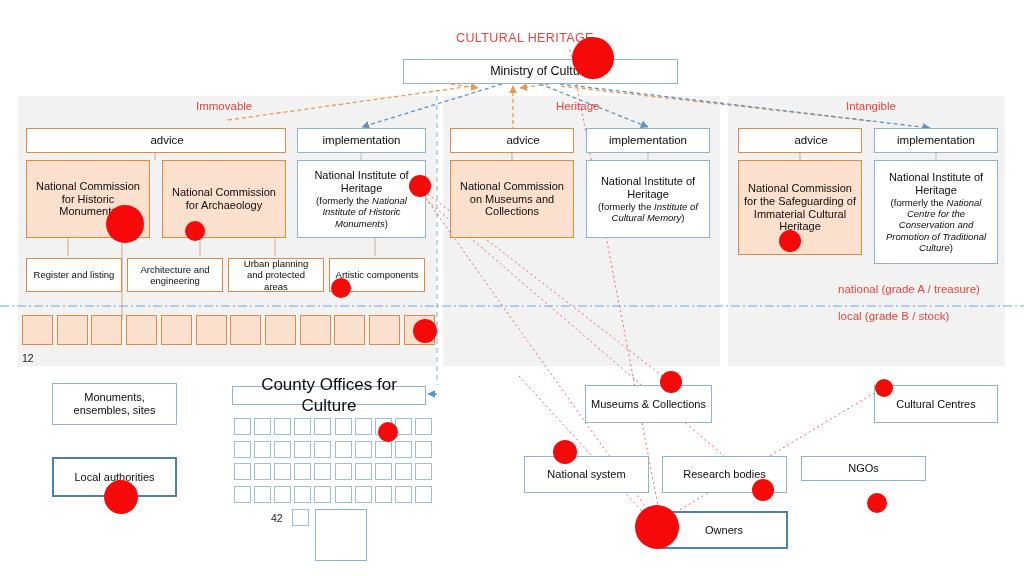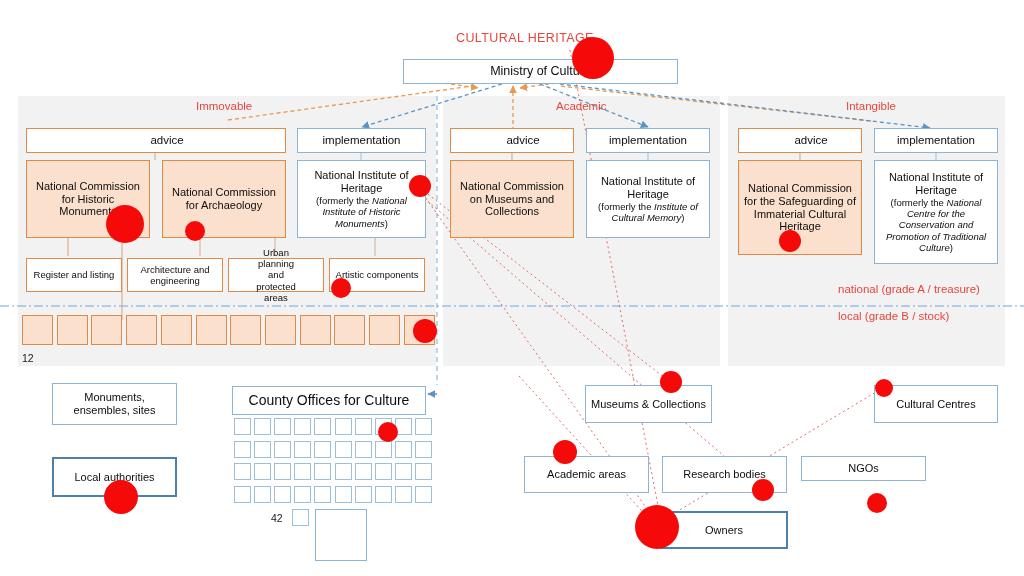--- a/index.html
+++ b/index.html
@@ -142,21 +142,21 @@
     <path d="M519,376 L650,520" stroke="#e05b52" stroke-width="0.9" fill="none" stroke-dasharray="2,3"></path>
   </svg>
 
   <div class="lbl big" style="left:456px; top:31px;">CULTURAL HERITAGE</div>
 
   <div class="box blue" style="left:375px; top:59px; width:275px; height:25px; font-size:12.5px;margin-left:28px;">
     <span>Ministry of Culture</span>
   </div>
 
   <div class="lbl" style="left:196px; top:100px;">Immovable</div>
-  <div class="lbl" style="left:556px; top:100px;">Academic</div>
+  <div class="lbl" style="left:556px; top:100px;">Heritage</div>
   <div class="lbl" style="left:846px; top:100px;">Intangible</div>
 
   <div class="box orange-plain" style="left:26px; top:128px; width:260px; height:25px; font-size:11.5px;">
     <span>advice</span>
   </div>
   <div class="box blue" style="left:297px; top:128px; width:129px; height:25px; font-size:11.5px;">
     <span>implementation</span>
   </div>
 
   <div class="box orange" style="left:26px; top:160px; width:124px; height:78px; font-size:11px; padding:0 5px;">
@@ -171,21 +171,21 @@
       <span>(formerly the </span><span class="it">National Institute of Historic Monuments</span><span>)</span>
     </span>
   </div>
 
   <div class="box orange-plain" style="left:127px; top:258px; width:96px; height:34px; font-size:9.5px; padding:0 3px;">
     <span>Architecture and engineering</span>
   </div>
   <div class="box orange-plain" style="left:26px; top:258px; width:96px; height:34px; font-size:9.5px; padding:0 3px;">
     <span>Register and listing</span>
   </div>
-  <div class="box orange-plain" style="left:228px; top:258px; width:96px; height:34px; font-size:9.5px; padding:0 20px;">
+  <div class="box orange-plain" style="left:228px; top:258px; width:96px; height:34px; font-size:9.5px; padding:0 9px;">
     <span>Urban planning and protected areas</span>
   </div>
   <div class="box orange-plain" style="left:329px; top:258px; width:96px; height:34px; font-size:9.5px; padding:0 3px;">
     <span>Artistic components</span>
   </div>
 
   <div id="directorate-row">
       <div class="cell-orange" style="left: 22px; top: 315px; width: 31px; height: 30px;"></div>
       <div class="cell-orange" style="left: 56.7px; top: 315px; width: 31px; height: 30px;"></div>
       <div class="cell-orange" style="left: 91.4px; top: 315px; width: 31px; height: 30px;"></div>
@@ -236,21 +236,21 @@
   <div class="lbl" style="left:838px; top:283px;text-align:right;">national  (grade A / treasure)</div>
   <div class="lbl" style="left:838px; top:310px;">local  (grade B / stock)</div>
 
   <div class="box blue-thick" style="left:52px; top:457px; width:125px; height:40px; font-size:11px;">
     <span>Local authorities</span>
   </div>
   <div class="box blue" style="left:52px; top:383px; width:125px; height:42px; font-size:11px; padding:0 4px;">
     <span>Monuments, ensembles, sites</span>
   </div>
 
-  <div class="box blue" style="left:232px; top:386px; width:194px; height:29px; font-size:14px;">
+  <div class="box blue" style="left:232px; top:386px; width:194px; height:19px; font-size:17px;">
     <span>County Offices for Culture</span>
   </div>
   <div id="county-grid">
       <div class="cell-blue" style="left: 234px; top: 418px; width: 17px; height: 17px;"></div>
       <div class="cell-blue" style="left: 254.1px; top: 418px; width: 17px; height: 17px;"></div>
       <div class="cell-blue" style="left: 274.2px; top: 418px; width: 17px; height: 17px;"></div>
       <div class="cell-blue" style="left: 294.3px; top: 418px; width: 17px; height: 17px;"></div>
       <div class="cell-blue" style="left: 314.4px; top: 418px; width: 17px; height: 17px;"></div>
       <div class="cell-blue" style="left: 334.5px; top: 418px; width: 17px; height: 17px;"></div>
       <div class="cell-blue" style="left: 354.6px; top: 418px; width: 17px; height: 17px;"></div>
@@ -293,21 +293,21 @@
   <div class="box blue" style="left:315px; top:509px; width:52px; height:52px;"></div>
 
   <div class="box blue" style="left:585px; top:385px; width:127px; height:38px; font-size:11px; padding:0 4px;">
     <span>Museums &amp; Collections</span>
   </div>
   <div class="box blue" style="left:874px; top:385px; width:124px; height:38px; font-size:11px;">
     <span>Cultural Centres</span>
   </div>
 
   <div class="box blue" style="left:524px; top:456px; width:125px; height:37px; font-size:11px;">
-    <span>Academic areas</span>
+    <span>National system</span>
   </div>
   <div class="box blue" style="left:662px; top:456px; width:125px; height:37px; font-size:11px;">
     <span>Research bodies</span>
   </div>
   <div class="box blue" style="left:801px; top:456px; width:125px; height:25px; font-size:11px;">
     <span>NGOs</span>
   </div>
   <div class="box blue-thick" style="left:660px; top:511px; width:128px; height:38px; font-size:11px;">
     <span>Owners</span>
   </div>

